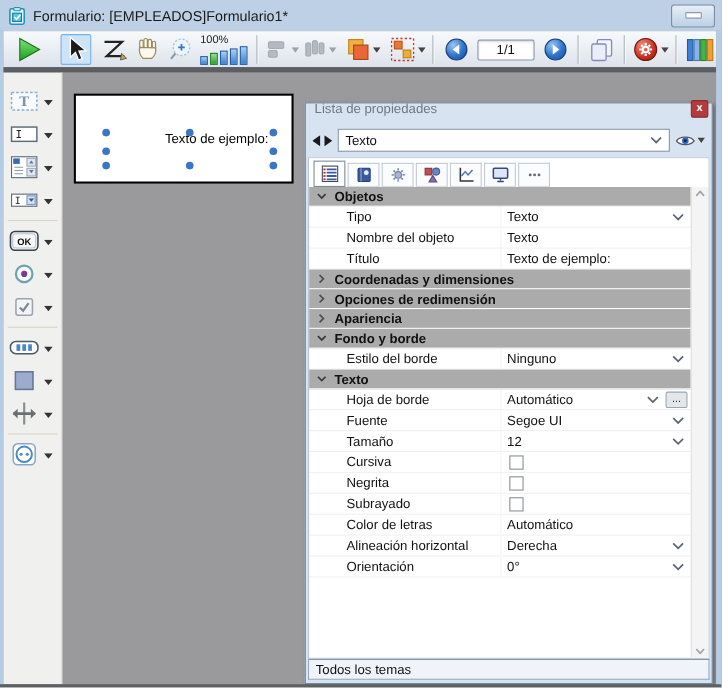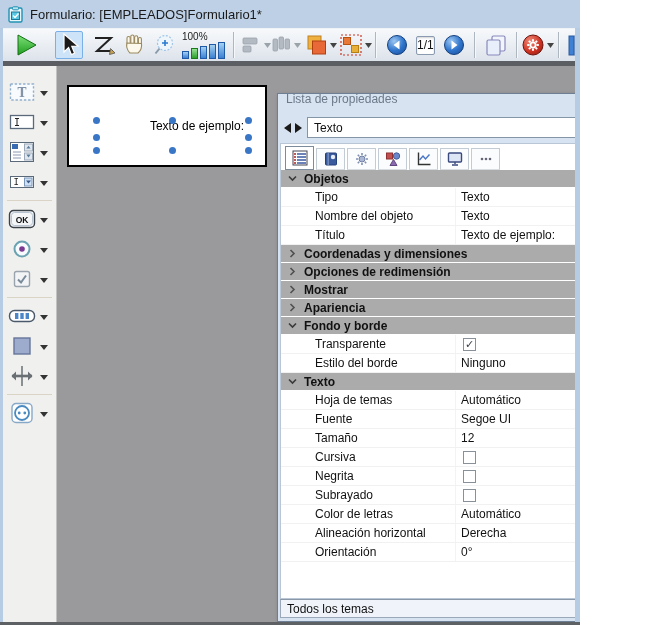--- a/index.html
+++ b/index.html
@@ -1,18 +1,18 @@
 <!DOCTYPE html>
 <html><head>
 <meta charset="utf-8">
 <style>
   * { box-sizing: border-box; margin: 0; padding: 0; }
   html,body { width:656px; height:625px; }
   body { font-family:"Liberation Sans", sans-serif; font-size:12px; color:#111; }
-  #window { position:relative; width:580px; height:625px; background:#9a9a9c; overflow:hidden; }
+  #window { position:relative; width:656px; height:625px; background:#9a9a9c; overflow:hidden; }
 
   
   .titlebar { position:absolute; left:0; top:0; width:656px; height:28px; background:#bdd0e5;
               display:flex; align-items:center; padding:0 6px 0 8px; }
   .titlebar .app-icon { display:flex; margin-right:7px; }
   .titlebar .title-text { font-size:13px; color:#1a1a1a; white-space:nowrap; }
   .win-min-btn { margin-left:auto; width:40px; height:21px; border:1px solid #7b8ea6; border-radius:3px;
                  background:linear-gradient(#e7eff8,#bdd0e4); display:flex; align-items:center; justify-content:center; }
   .win-min-btn .pill { width:15px; height:6px; background:#fdfdfd; border:1px solid #8a9ab0; border-radius:1px; }
 
@@ -629,65 +629,51 @@
                 </svg>
               </span>
               <span>Opciones de redimensión</span>
             </div>
             <div class="sec-hdr">
               <span style="display: flex;">
                 <svg width="9" height="9" viewBox="0 0 9 9">
                   <path d="M2.5 1 L6 4.5 L2.5 8" fill="none" stroke="#505050" stroke-width="1.6"></path>
                 </svg>
               </span>
-              <span>Mostrar</span>
-            </div>
-            <div class="sec-hdr">
-              <span style="display: flex;">
-                <svg width="9" height="9" viewBox="0 0 9 9">
-                  <path d="M2.5 1 L6 4.5 L2.5 8" fill="none" stroke="#505050" stroke-width="1.6"></path>
-                </svg>
-              </span>
               <span>Apariencia</span>
             </div>
             <div class="sec-hdr">
               <span style="display: flex;">
                 <svg width="9" height="9" viewBox="0 0 9 9">
                   <path d="M1 2.5 L4.5 6 L8 2.5" fill="none" stroke="#3a3a3a" stroke-width="1.6"></path>
                 </svg>
               </span>
               <span>Fondo y borde</span>
             </div>
             <div class="prow">
-              <div class="plabel">Transparente</div>
-              <div class="pv">
-                <div class="pcheck">✓</div>
-              </div>
-            </div>
-            <div class="prow">
               <div class="plabel">Estilo del borde</div>
               <div class="pv">
                 <span>Ninguno</span>
                 <span class="chev">
                   <svg width="11" height="7" viewBox="0 0 11 7">
                     <path d="M1 1 L5.5 5.5 L10 1" fill="none" stroke="#5a6570" stroke-width="1.6"></path>
                   </svg>
                 </span>
               </div>
             </div>
             <div class="sec-hdr">
               <span style="display: flex;">
                 <svg width="9" height="9" viewBox="0 0 9 9">
                   <path d="M1 2.5 L4.5 6 L8 2.5" fill="none" stroke="#3a3a3a" stroke-width="1.6"></path>
                 </svg>
               </span>
               <span>Texto</span>
             </div>
             <div class="prow">
-              <div class="plabel">Hoja de temas</div>
+              <div class="plabel">Hoja de borde</div>
               <div class="pv">
                 <span>Automático</span>
                 <span class="chev">
                   <svg width="11" height="7" viewBox="0 0 11 7">
                     <path d="M1 1 L5.5 5.5 L10 1" fill="none" stroke="#5a6570" stroke-width="1.6"></path>
                   </svg>
                 </span>
                 <div class="ell-btn">...</div>
               </div>
             </div>

